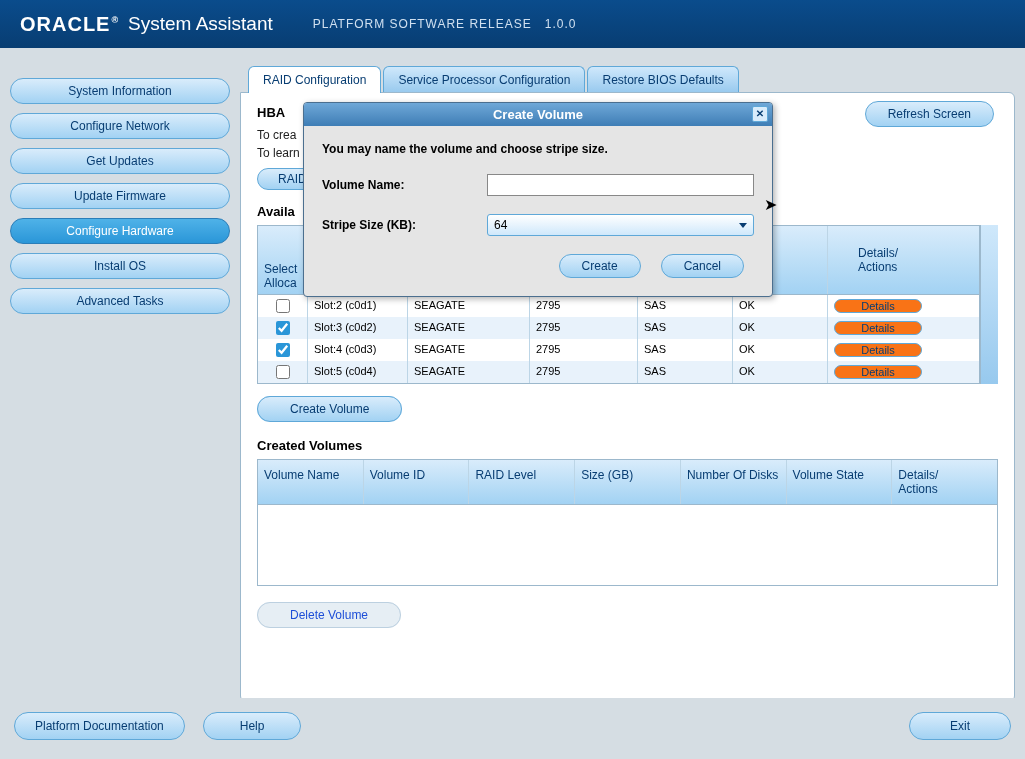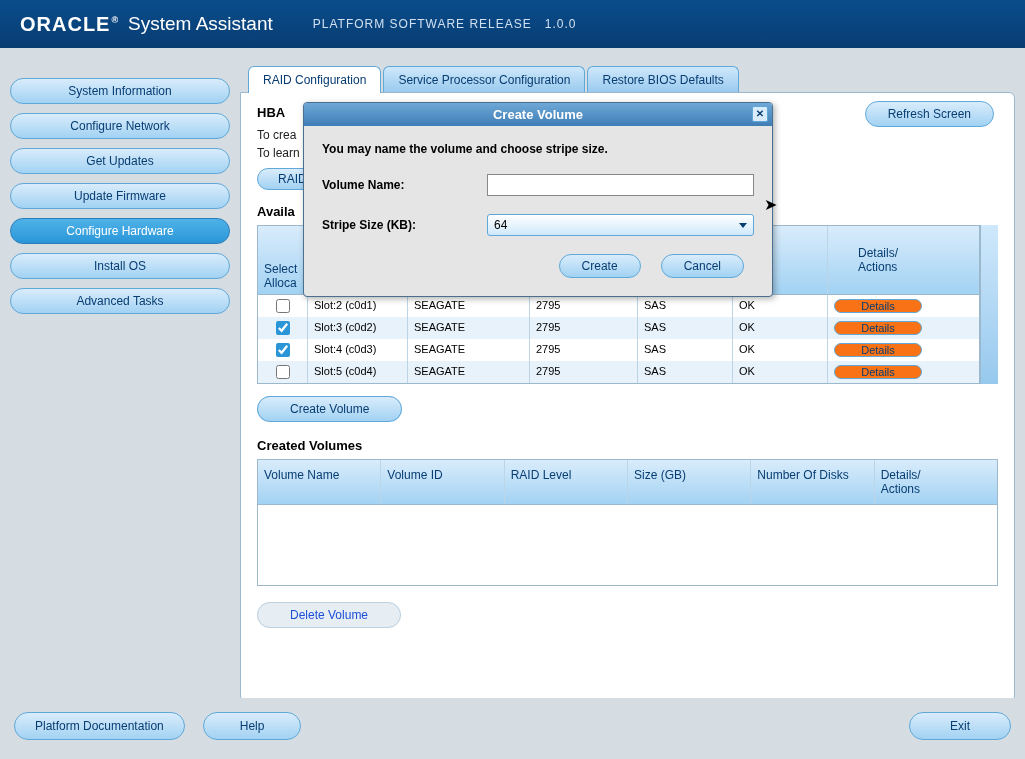--- a/index.html
+++ b/index.html
@@ -391,20 +391,21 @@
 
       <div class="sect-hdr" style="margin-top:22px;">Created Volumes</div>
 
       <div class="tbl-wrap vol-tbl">
         <div class="tbl-head">
           <div class="col-v" style="white-space:pre-line;">Volume Name</div>
           <div class="col-v">Volume ID</div>
           <div class="col-v">RAID Level</div>
           <div class="col-v">Size (GB)</div>
           <div class="col-v" style="white-space:pre-line;">Number Of Disks</div>
+          <div class="col-v" style="white-space:pre-line;">Volume State</div>
           <div class="col-v" style="white-space:pre-line;">Details/
 Actions</div>
         </div>
         <div class="vol-body"></div>
       </div>
 
       <div style="margin-top:22px;">
         <span class="action-btn disabled" style="padding:5px 32px;">Delete Volume</span>
       </div>
     </div>

